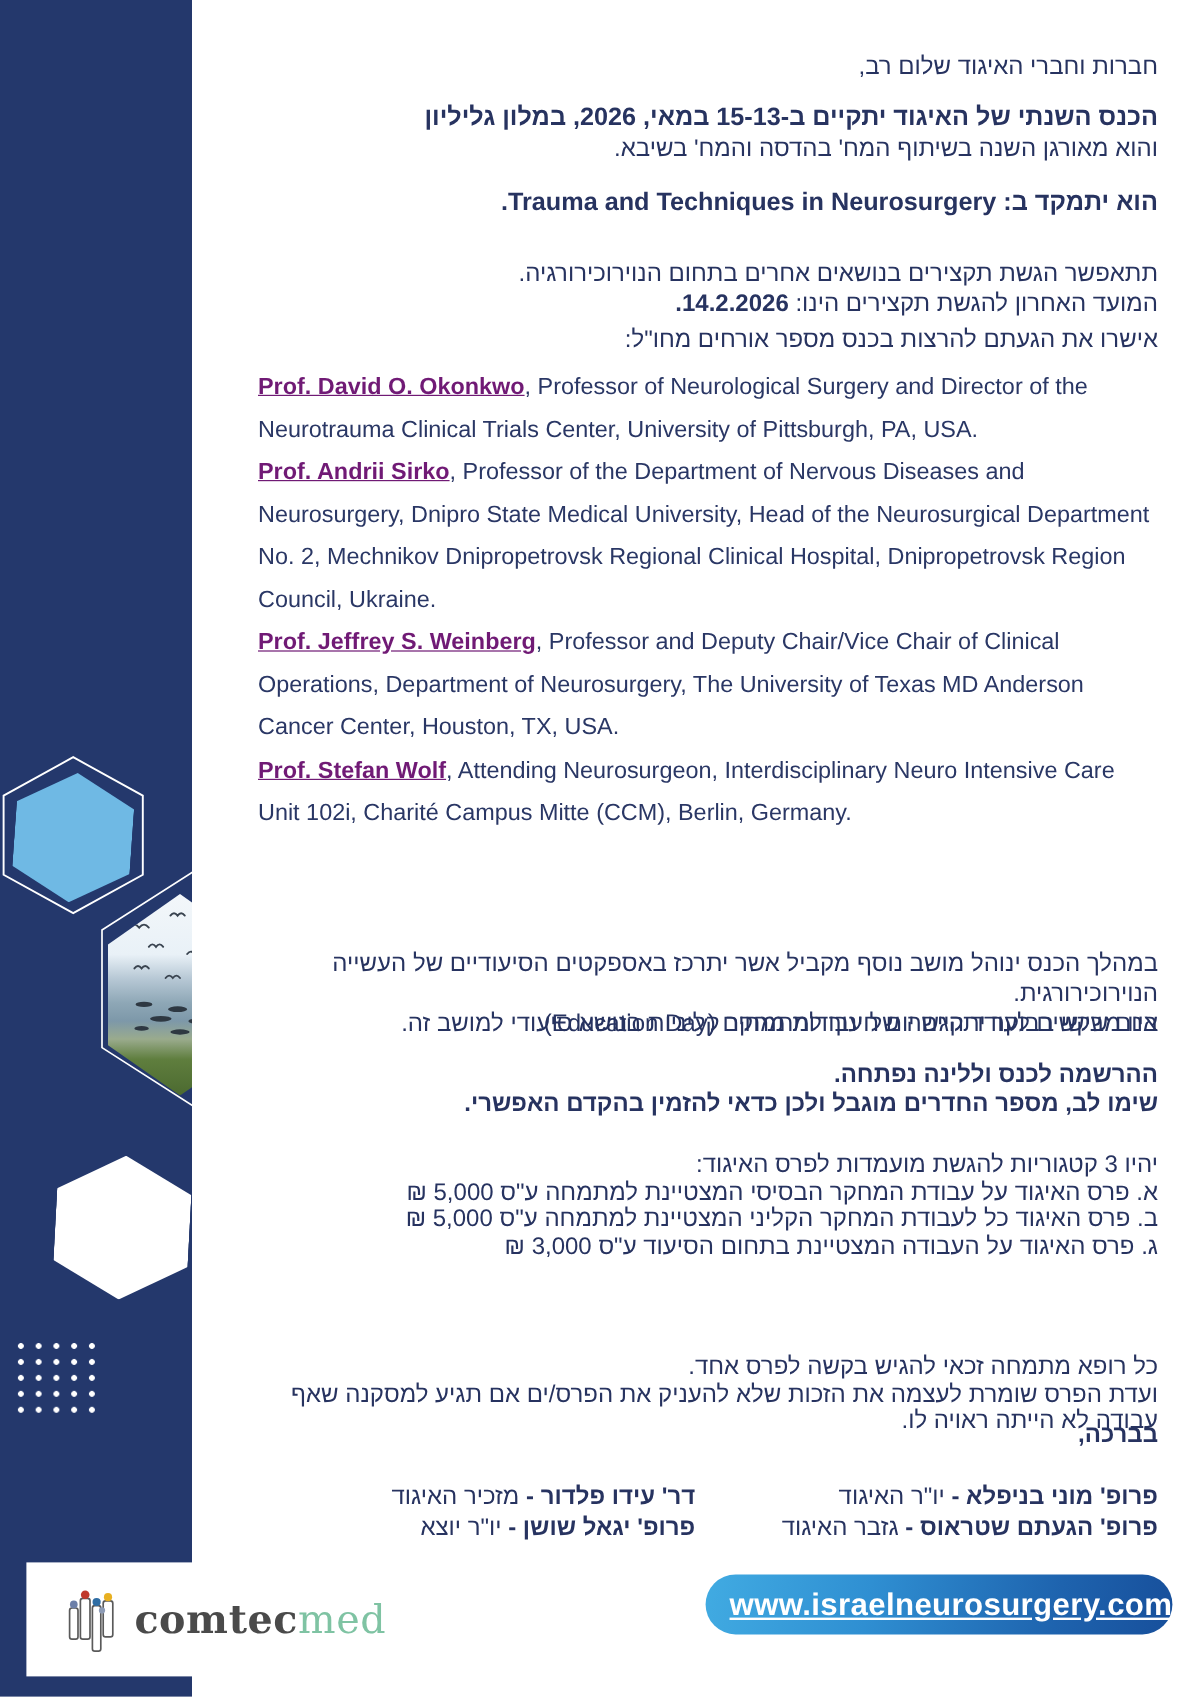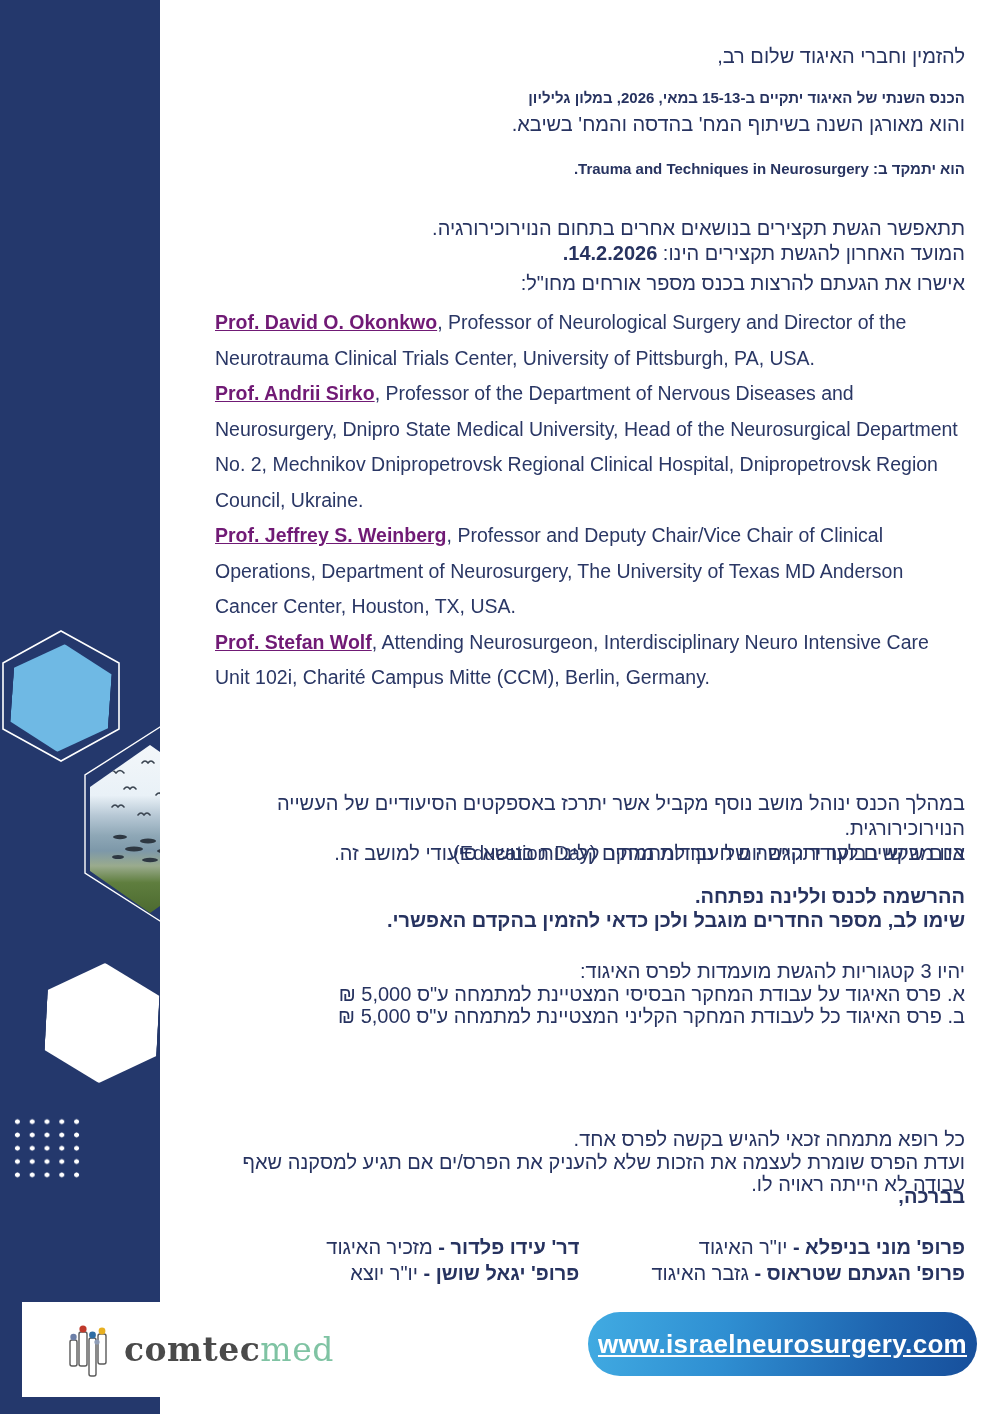--- a/index.html
+++ b/index.html
@@ -33,21 +33,21 @@
   .dots {
     position:absolute; left:8px; top:1113px; width:74px; height:67px;
     background-image:radial-gradient(circle,#ffffff 2.1px,rgba(255,255,255,0) 2.7px);
     background-size:14.8px 13.3px; background-position:2px 2px;
   }
 
   
   .sec { position:absolute; left:215px; width:750px; }
   .he  { direction:rtl; text-align:right; font-size:20px; line-height:25px; color:#273360; }
   .he-b{ font-weight:bold; }
-  .big { font-size:15px; }
+  .big { font-size:21px; }
 
   .sec-greeting     { top:44px; }
   .sec-headline     { top:84px; line-height:27px; }
   .sec-focus        { top:156px; }
   .sec-abstracts    { top:216px; }
   .sec-guests       { top:271px; }
   .sec-speakers     { top:305px; direction:ltr; text-align:left;
                       font-size:19.5px; line-height:35.5px; color:#2A3765; }
   .sec-speakers b   { color:#701a75;text-decoration:underline; }
   .sec-nursing      { top:748px;margin-top:43px; }
@@ -56,31 +56,31 @@
   .sec-prizes       { top:960px; line-height:22.5px; }
   .sec-notes        { top:1128px; line-height:22.5px; }
   .sec-closing      { top:1184px;font-weight:bold; }
   .sec-signatures   { top:1234px; display:flex; direction:rtl; gap:72px;
                       justify-content:flex-start; line-height:26px; }
   .sig-col { }
 
   
   .logo-box {
     position:absolute; left:22px; top:1302px; width:460px; height:95px;
-    background:#ffffff; display:flex; align-items:center; padding-left:42px; gap:12px;
+    background:#ffffff; display:flex; align-items:center; padding-left:30px; gap:12px;
   }
   .logo-text { font-family:"DejaVu Serif","Liberation Serif",serif; font-size:33px; letter-spacing:0.5px; }
   .logo-dark  { color:#4A4A4A; font-weight:bold; }
   .logo-light { color:#7FC3A3; font-weight:normal; }
 
   .site-btn {
-    position:absolute; left:588px; top:1312px; width:389px; height:64px;
+    position:absolute; left:588px; top:1312px; width:389px; height:50px;
     border-radius:36px; border:none; cursor:pointer;
     background:linear-gradient(100deg,#41ABE2 0%,#2F8FD2 35%,#1E63AE 75%,#174F9B 100%);
-    display:flex; align-items:center; justify-content:center;
+    display:flex; align-items:center; justify-content:flex-end;
   }
   .site-btn span {
     color:#ffffff; font-weight:bold; font-size:26px; text-decoration:underline;
     letter-spacing:0.3px;
   }
 </style>
 </head>
 <body>
 
 <aside class="sidebar">
@@ -116,21 +116,21 @@
           <ellipse cx="60" cy="115" rx="8" ry="2.2"></ellipse>
       </g>
     </svg>
   </div>
 
   <div class="hex-fill hex-white"></div>
 
   <div class="dots"></div>
 </aside>
 
-<p class="sec sec-greeting he">להזמין וחברי האיגוד שלום רב,</p>
+<p class="sec sec-greeting he">חברות וחברי האיגוד שלום רב,</p>
 
 <div class="sec sec-headline he">
   <div class="he-b big">הכנס השנתי של האיגוד יתקיים ב-13‏-15 במאי, 2026, במלון גליליון</div>
   <div>והוא מאורגן השנה בשיתוף המח' בהדסה והמח' בשיבא.</div>
 </div>
 
 <p class="sec sec-focus he he-b big">הוא יתמקד ב: Trauma and Techniques in Neurosurgery.</p>
 
 <div class="sec sec-abstracts he">
   <div>תתאפשר הגשת תקצירים בנושאים אחרים בתחום הנוירוכירורגיה.</div>
@@ -155,20 +155,21 @@
 
 <div class="sec sec-registration he he-b">
   <div>ההרשמה לכנס וללינה נפתחה.</div>
   <div>שימו לב, מספר החדרים מוגבל ולכן כדאי להזמין בהקדם האפשרי.</div>
 </div>
 
 <div class="sec sec-prizes he">
   <div>יהיו 3 קטגוריות להגשת מועמדות לפרס האיגוד:</div>
   <div>א. פרס האיגוד על עבודת המחקר הבסיסי המצטיינת למתמחה ע"ס 5,000 ₪</div>
   <div>ב. פרס האיגוד כל לעבודת המחקר הקליני המצטיינת למתמחה ע"ס 5,000 ₪</div>
+  <div>ג. פרס האיגוד על העבודה המצטיינת בתחום הסיעוד ע"ס 3,000 ₪</div>
 </div>
 
 <div class="sec sec-notes he">
   <div>כל רופא מתמחה זכאי להגיש בקשה לפרס אחד.</div>
   <div>ועדת הפרס שומרת לעצמה את הזכות שלא להעניק את הפרס/ים אם תגיע למסקנה שאף עבודה לא הייתה ראויה לו.</div>
 </div>
 
 <p class="sec sec-closing he">בברכה,</p>
 
 <div class="sec sec-signatures he">

